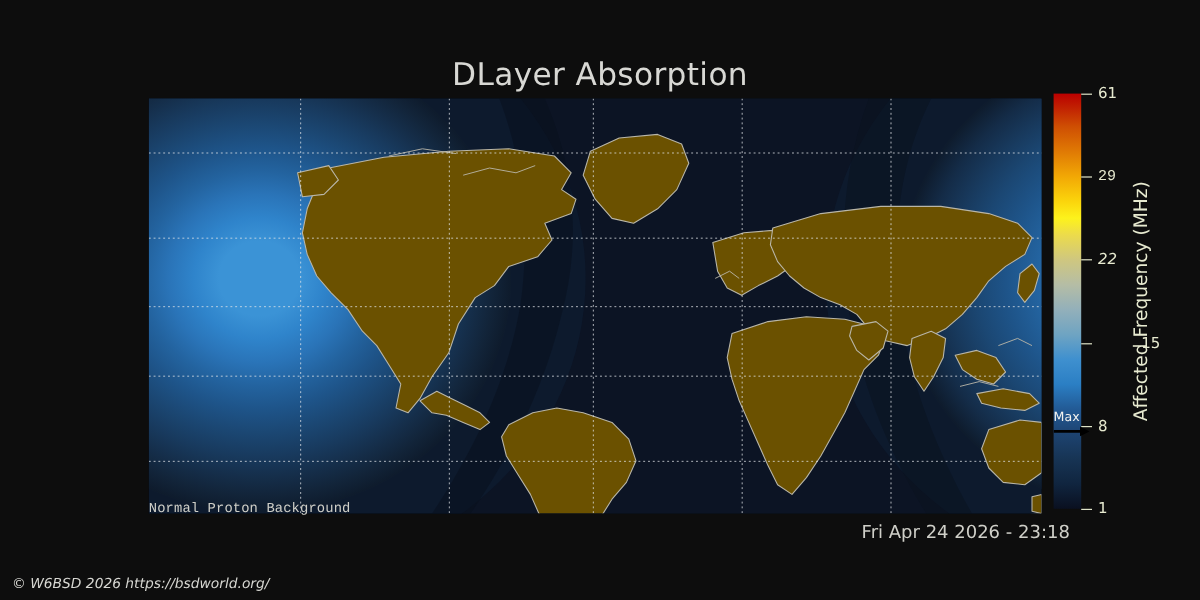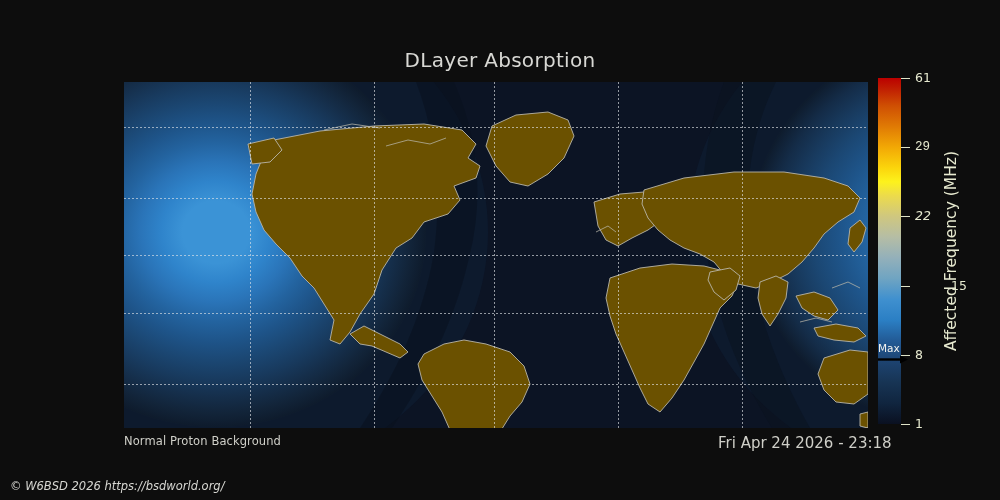--- a/index.html
+++ b/index.html
@@ -6,21 +6,21 @@
   body{
     width:1000px;height:500px;position:relative;overflow:hidden;
     font-family:"DejaVu Sans","Liberation Sans",sans-serif;
     background:#0d0d0d;color:#e8e8e0;
   }
   #stage{position:absolute;inset:0;width:1000px;height:500px;}
 
   
   .title{
     position:absolute;left:0;top:48px;width:1000px;text-align:center;
-    font-size:20px;color:#d8d8d4;letter-spacing:.3px;
+    font-size:26px;color:#d8d8d4;letter-spacing:.3px;
   }
 
   
   .map-wrap{
     position:absolute;left:124px;top:82px;width:744px;height:346px;
     overflow:hidden;background:#0b1320;
   }
   .map-svg{position:absolute;left:0;top:0;width:744px;height:346px;display:block;}
 
   
@@ -59,21 +59,21 @@
   .maxmark{position:absolute;left:878px;width:56px;height:22px;}
   .maxmark .mlab{
     position:absolute;left:0;top:-1px;font-size:10.5px;color:#f2f2ef;line-height:11px;
   }
   .maxmark .marrow{position:absolute;left:0px;top:11px;width:30px;height:9px;}
 
   
   .note{
     position:absolute;left:124px;font-size:11.5px;color:#cfcfc8;letter-spacing:.1px;
   }
-  .note.n1{top:434px;}
+  .note.n1{top:418px;font-family:Liberation Mono, monospace;}
   .note.n2{top:444px;}
   .stamp{
     position:absolute;left:718px;top:434px;font-size:15px;color:#cfcfc8;
   }
   .copy{
     position:absolute;left:10px;top:479px;font-size:11.5px;color:#d7d7d2;
     font-style:italic;
   }
 </style>
 </head>

